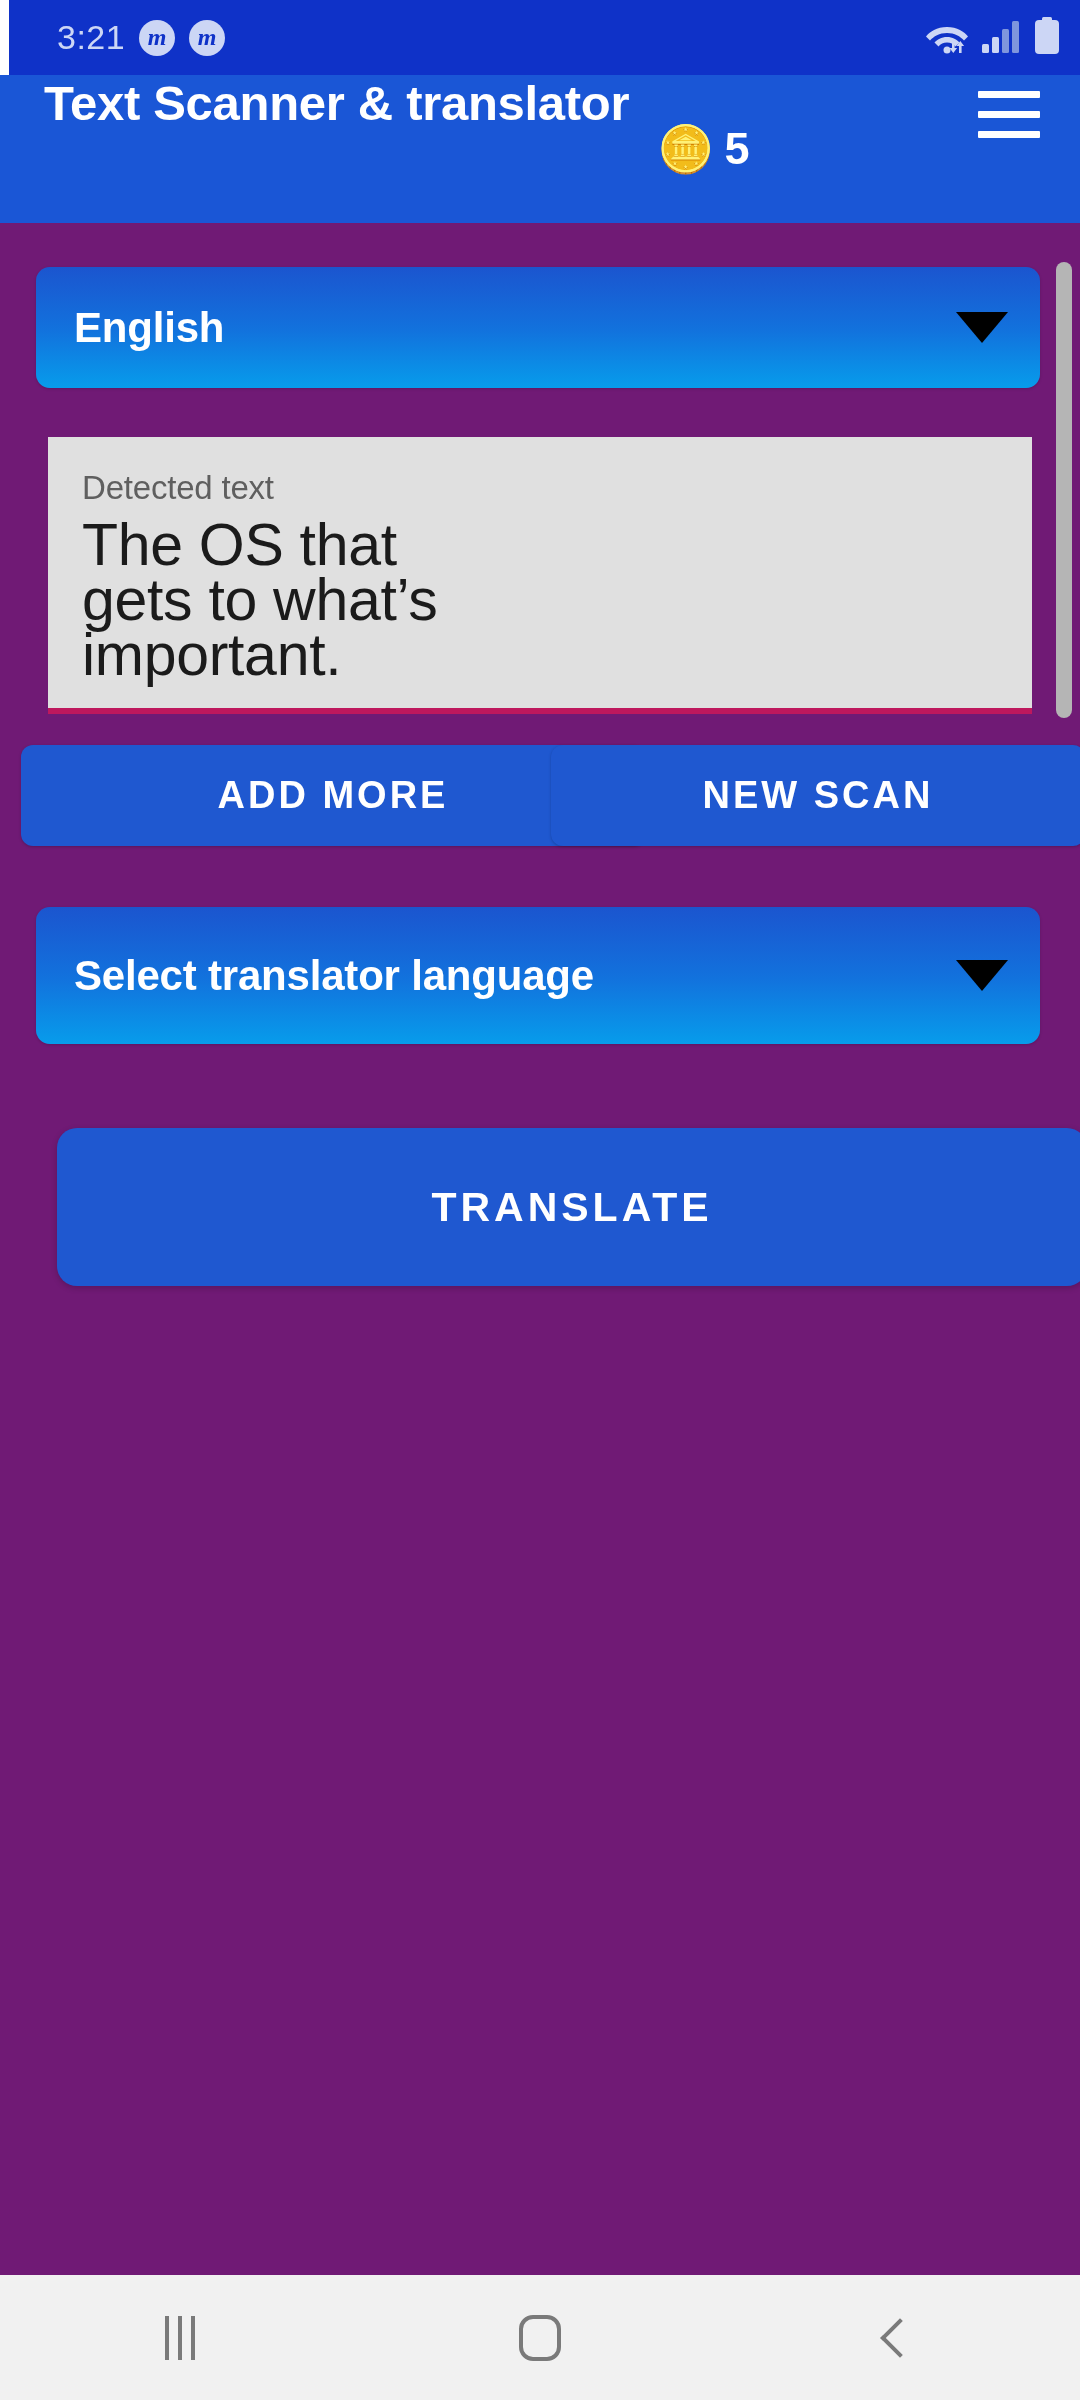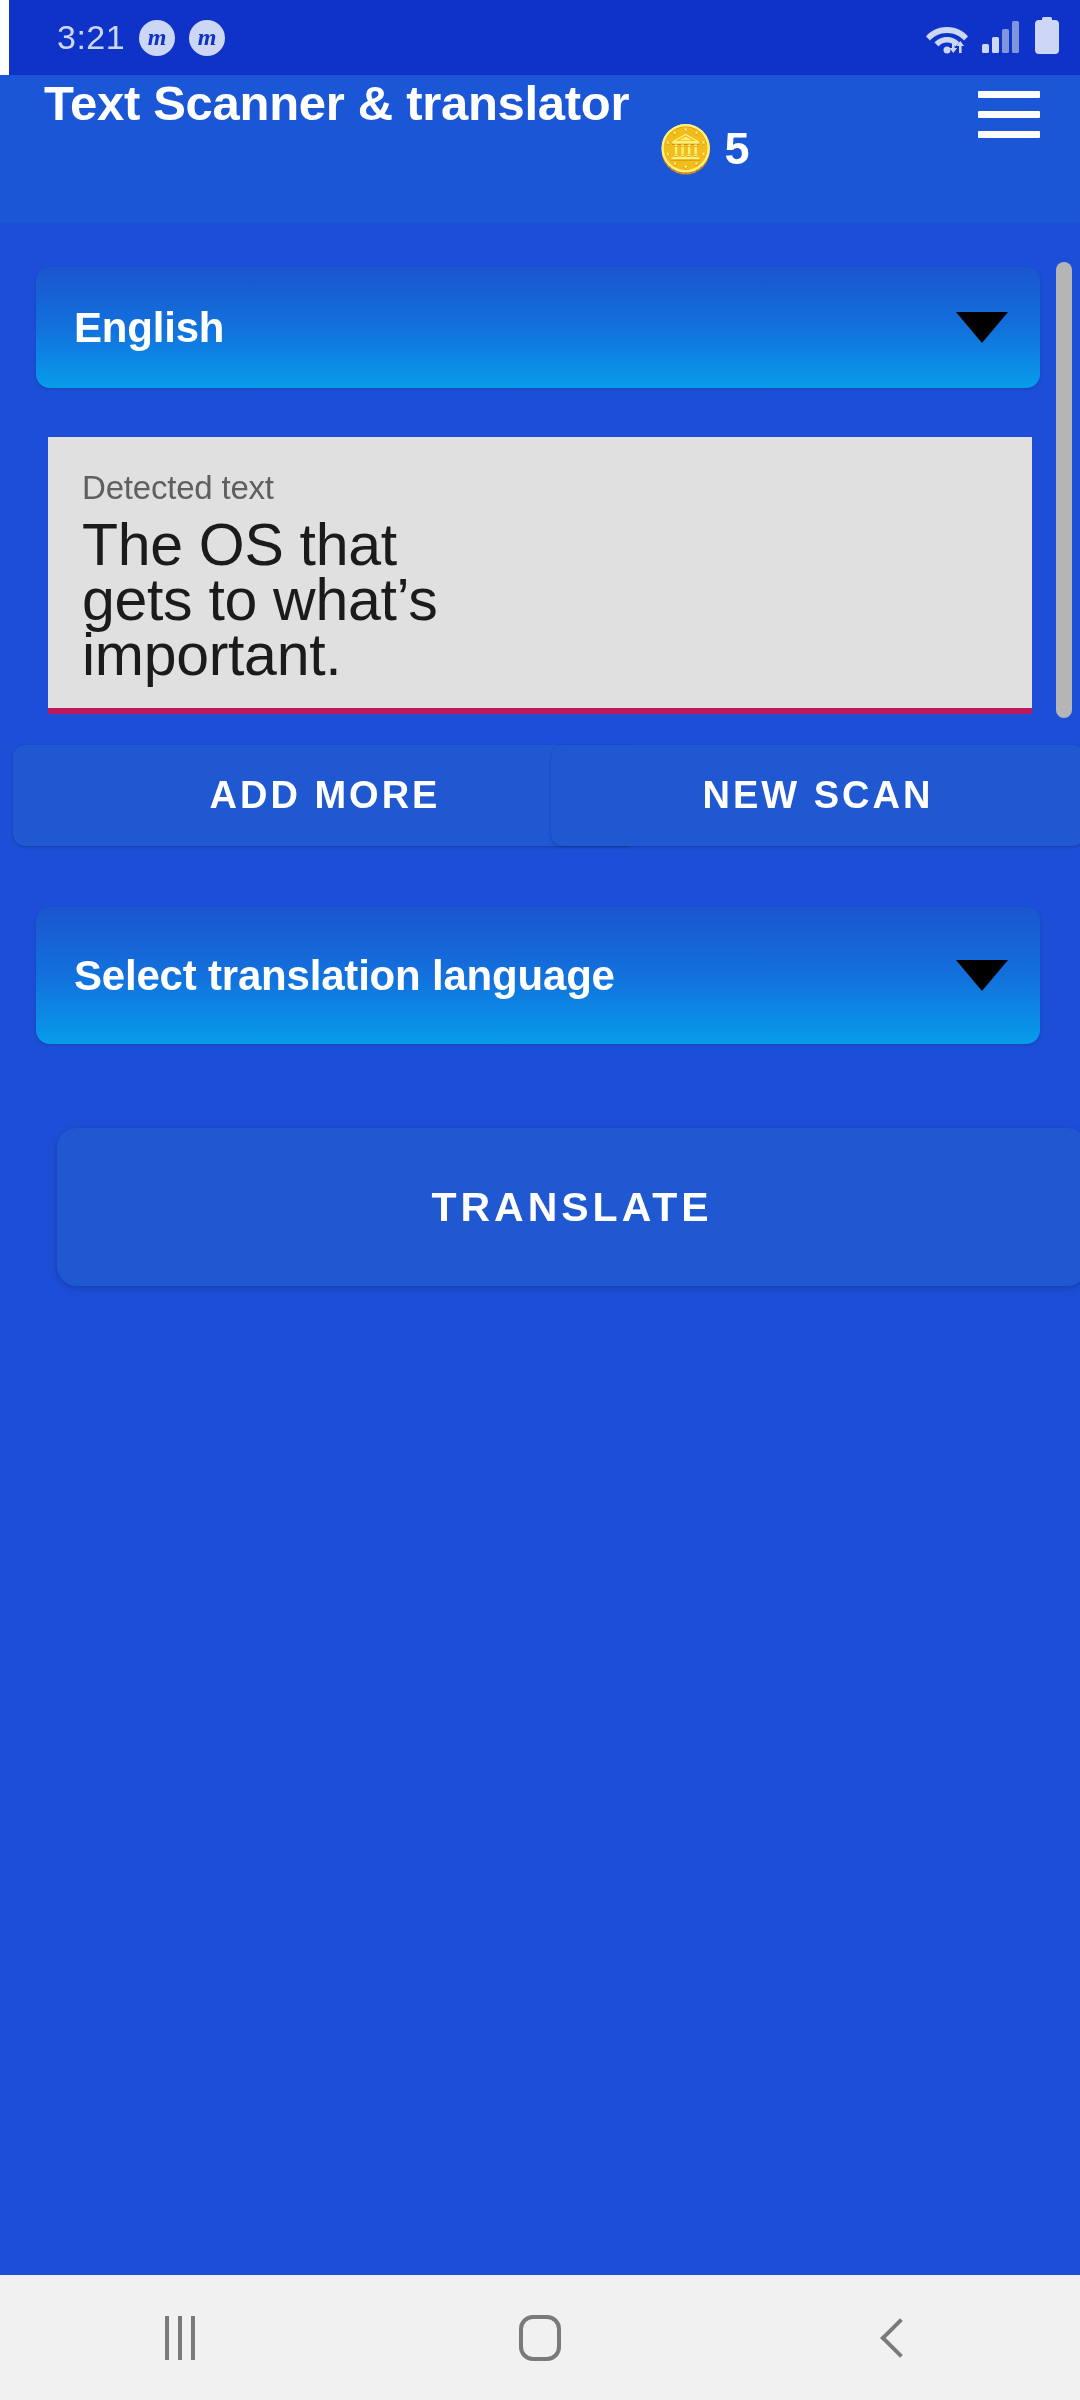--- a/index.html
+++ b/index.html
@@ -105,21 +105,21 @@
     background: #ffffff;
     border-radius: 1px;
   }
 
   
   .content {
     position: absolute;
     top: 223px; left: 0;
     width: 1080px;
     height: 2052px;
-    background: #1d4ed8;
+    background: #701a75;
   }
 
   .dropdown {
     position: absolute;
     border-radius: 14px;
     background: linear-gradient(180deg, #1b55cf 0%, #1272dd 52%, #079ceb 100%);
     display: flex;
     align-items: center;
     padding: 0 32px 0 38px;
     box-shadow: 0 1px 3px rgba(0,0,0,0.18);
@@ -184,21 +184,21 @@
     color: #ffffff;
     font-family: "Liberation Sans", sans-serif;
     font-size: 38px;
     font-weight: bold;
     letter-spacing: 3px;
     display: flex;
     align-items: center;
     justify-content: center;
     box-shadow: 0 1px 3px rgba(0,0,0,0.22);
   }
-  #add-more-button { left: 13px; top: 522px; width: 624px; height: 101px; }
+  #add-more-button { left: 21px; top: 522px; width: 624px; height: 101px; }
   #new-scan-button { left: 551px; top: 522px; width: 534px; height: 101px; }
 
   #translate-button {
     position: absolute;
     left: 25px; top: 905px;
     width: 1030px; height: 158px;
     background: #1f58d0;
     border: none;
     border-radius: 20px;
     color: #ffffff;
@@ -316,21 +316,21 @@
     </div>
 
     <div class="scrollbar-track">
       <div class="scrollbar-thumb"></div>
     </div>
 
     <button class="action-btn" id="add-more-button">ADD MORE</button>
     <button class="action-btn" id="new-scan-button">NEW SCAN</button>
 
     <div class="dropdown" id="target-language-dropdown">
-      <span class="dropdown-label">Select translation language</span>
+      <span class="dropdown-label">Select translator language</span>
       <span class="caret"></span>
     </div>
 
     <button id="translate-button">TRANSLATE</button>
   </div>
 
   <div class="nav-bar">
     <div class="nav-item">
       <span class="nav-recents">
           <i></i>

